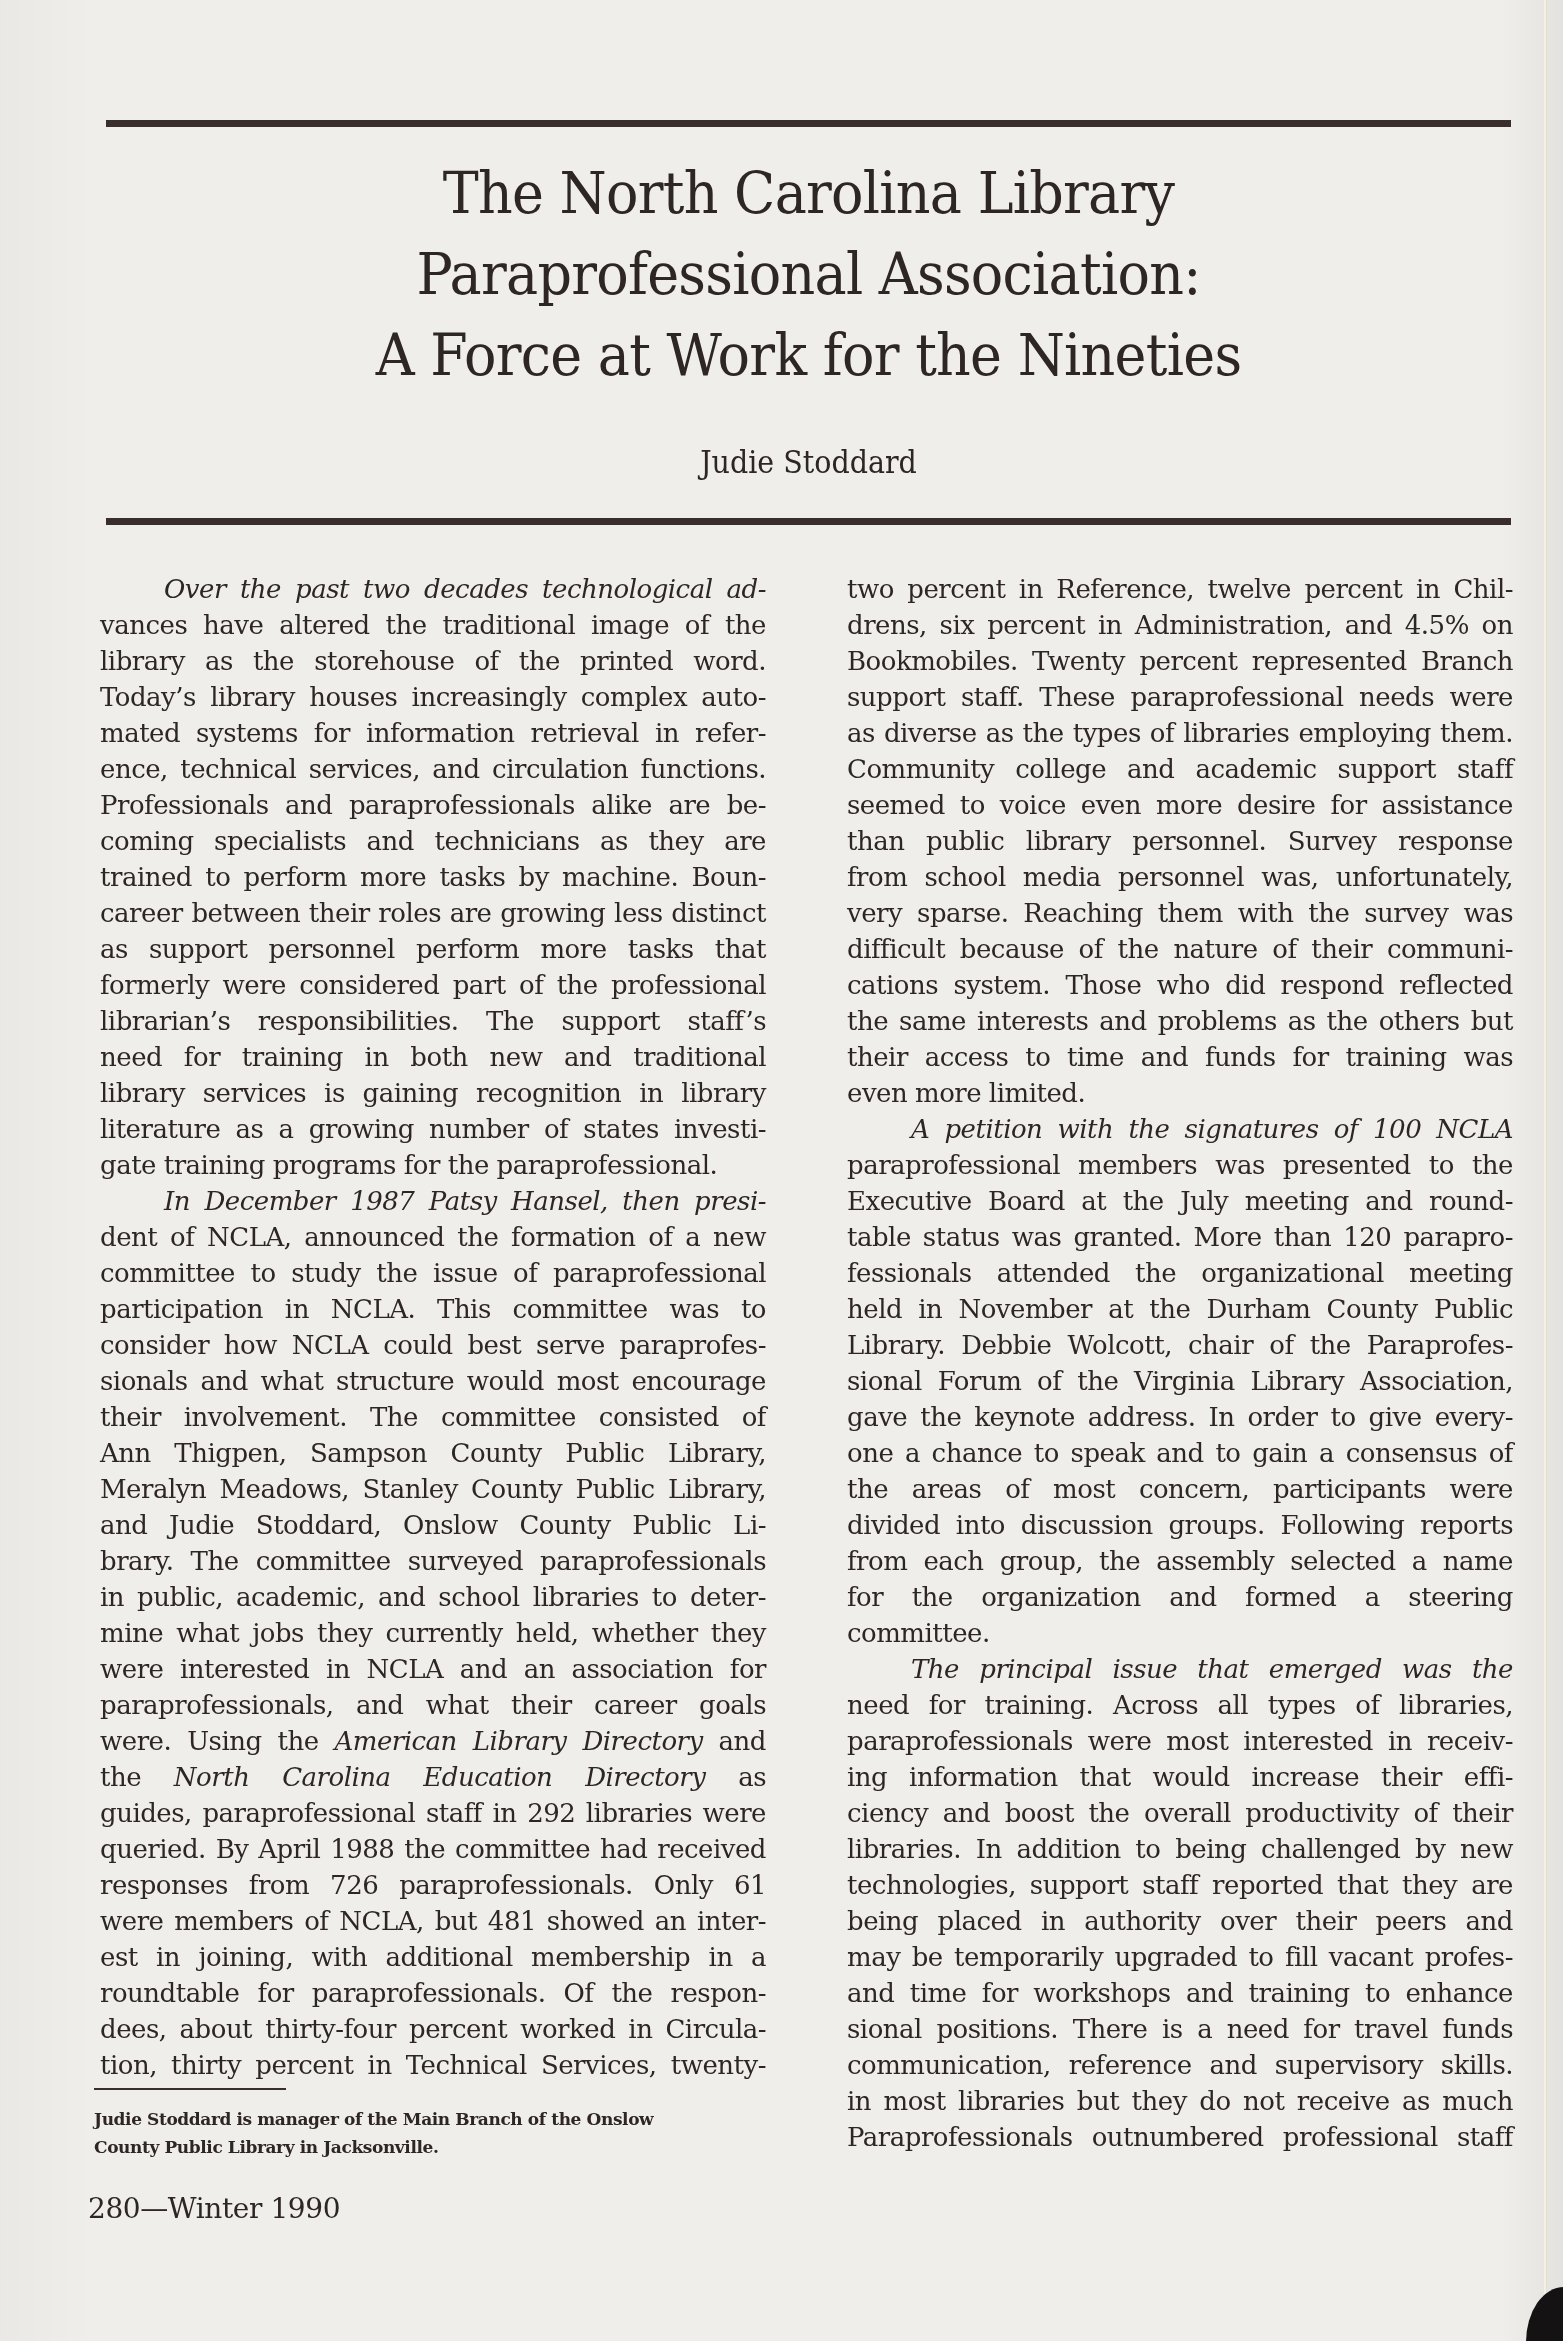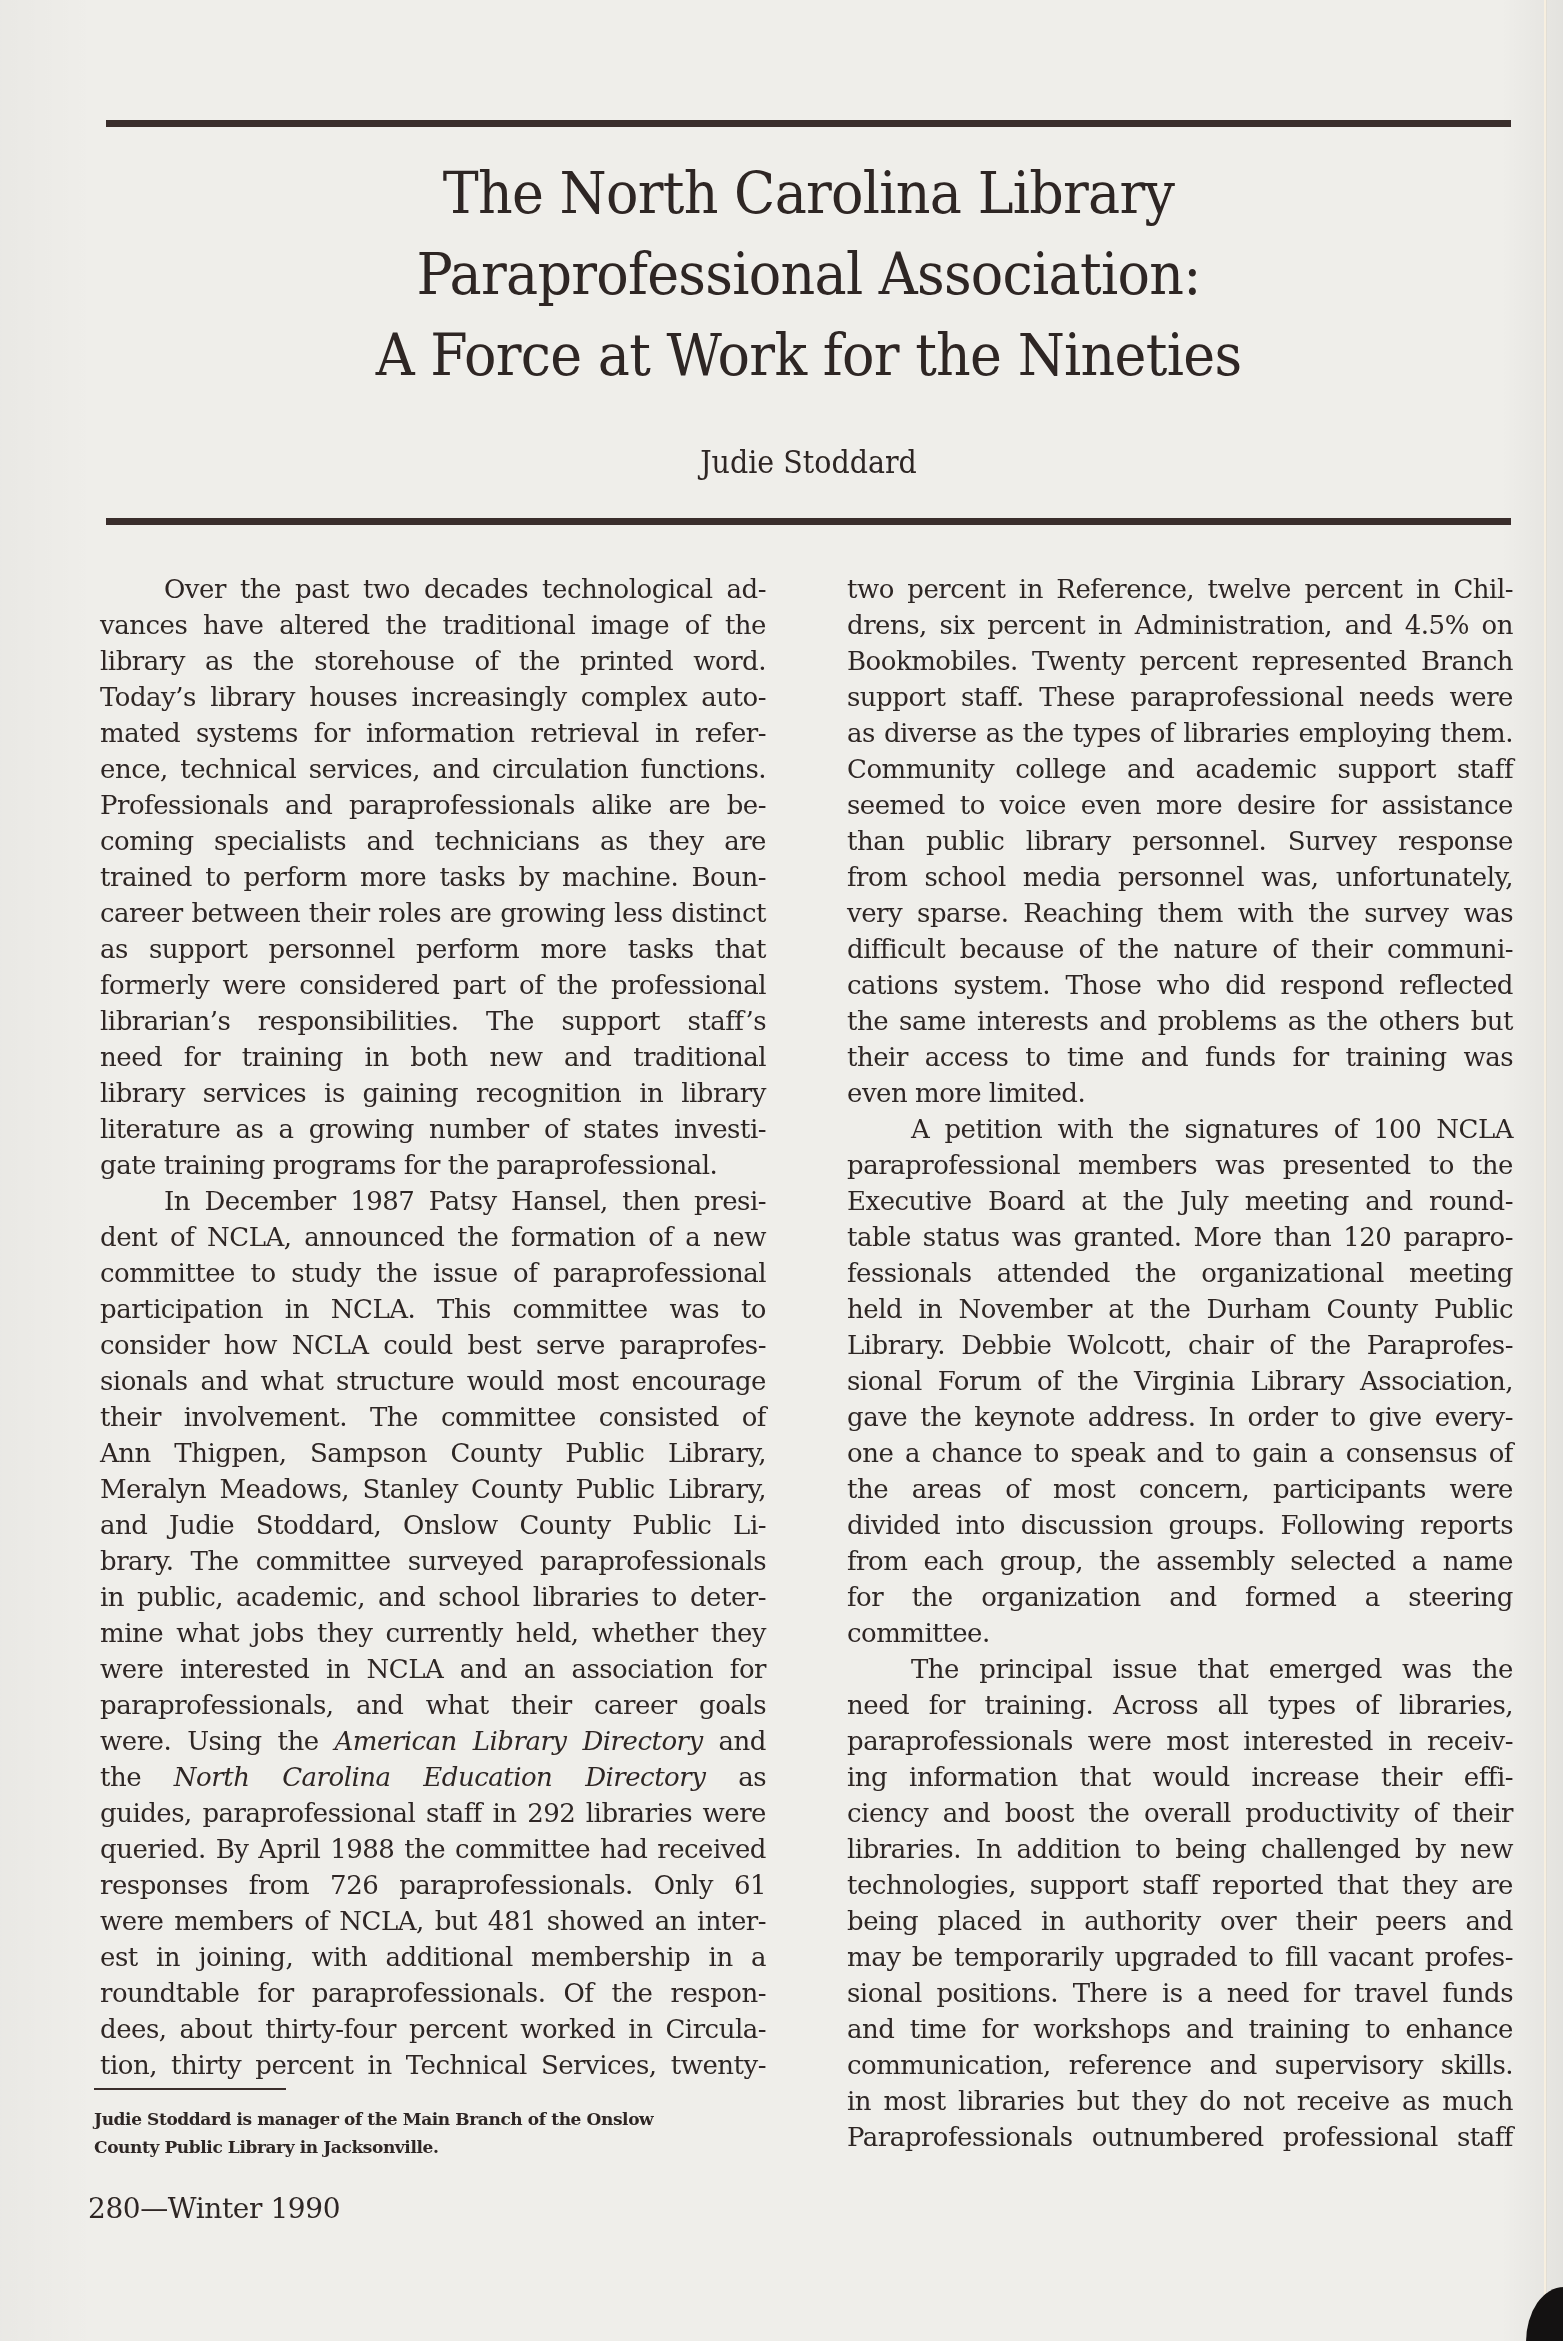--- a/index.html
+++ b/index.html
@@ -47,21 +47,21 @@
     position: absolute; top: 571px; width: 666px;
   }
   .column.left { left: 100px; }
   .column.right { left: 847px; }
   .line {
     display: block; height: 36px; line-height: 36px;
     font-size: 26px; white-space: nowrap;
     text-align: justify; text-align-last: justify;
     letter-spacing: -0.5px;
   }
-  .line.indent { padding-left: 64px; }
+  .line.indent { padding-left: 64px; font-style: italic; }
   .line.last { text-align-last: left; }
   .line i { font-style: italic; margin-top: 31px; }
   .footnote-rule {
     position: absolute; left: 94px; top: 2088px; width: 192px; height: 2.3px;
     background: #3a2e2c;
   }
   .footnote {
     position: absolute; left: 94px; top: 2105px; width: 672px;
     font-weight: bold; font-size: 17px; line-height: 28px;
     letter-spacing: -0.4px;
@@ -167,22 +167,22 @@
     <span class="line last">committee.</span>
     <span class="line indent">The principal issue that emerged was the</span>
     <span class="line">need for training. Across all types of libraries,</span>
     <span class="line">paraprofessionals were most interested in receiv-</span>
     <span class="line">ing information that would increase their effi-</span>
     <span class="line">ciency and boost the overall productivity of their</span>
     <span class="line">libraries. In addition to being challenged by new</span>
     <span class="line">technologies, support staff reported that they are</span>
     <span class="line">being placed in authority over their peers and</span>
     <span class="line">may be temporarily upgraded to fill vacant profes-</span>
+    <span class="line">and time for workshops and training to enhance</span>
     <span class="line">sional positions. There is a need for travel funds</span>
-    <span class="line">and time for workshops and training to enhance</span>
     <span class="line">communication, reference and supervisory skills.</span>
     <span class="line">in most libraries but they do not receive as much</span>
     <span class="line">Paraprofessionals outnumbered professional staff</span>
   </div>
 
 <div class="footnote-rule"></div>
 <div class="footnote">
   <div>Judie Stoddard is manager of the Main Branch of the Onslow</div>
   <div>County Public Library in Jacksonville.</div>
 </div>

